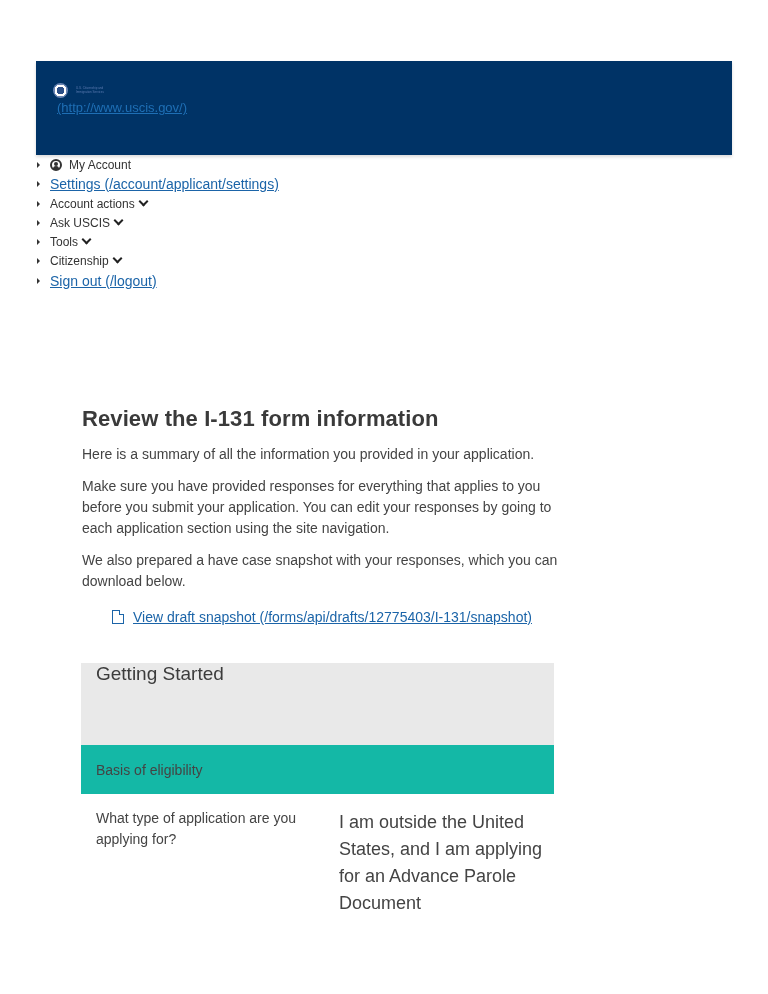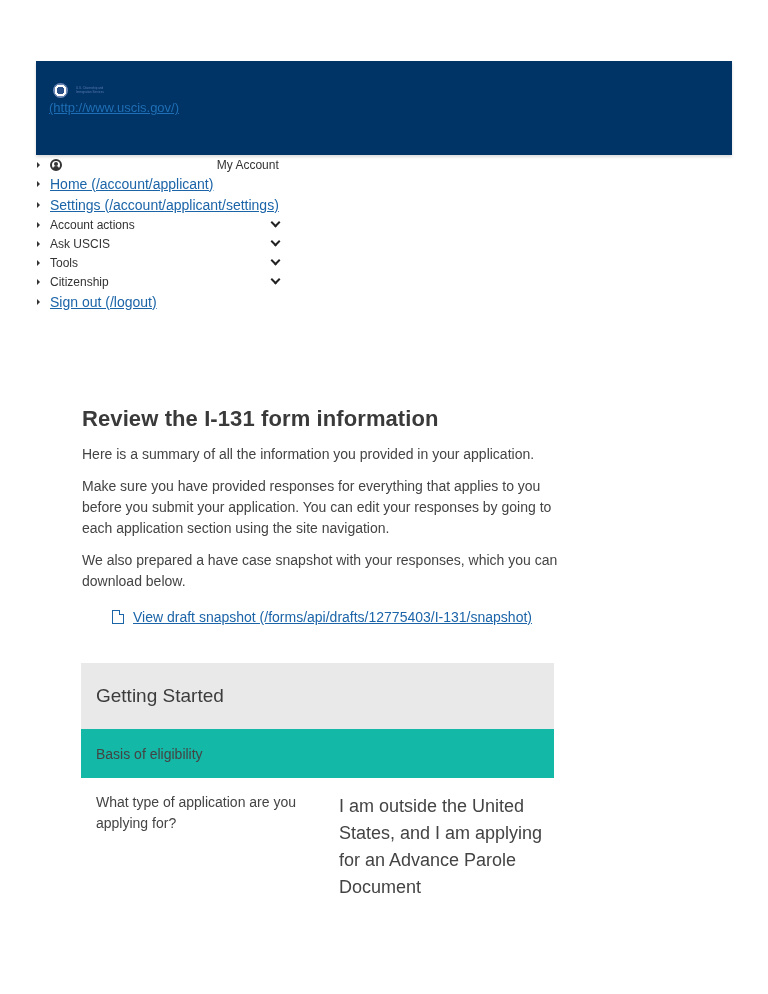--- a/index.html
+++ b/index.html
@@ -10,32 +10,32 @@
     position: absolute; left: 36px; top: 61px; width: 696px; height: 94px;
     background: #003366; box-shadow: 0 2px 3px rgba(0,0,0,0.15);
   }
   .logo-row { position: absolute; left: 17px; top: 22px; display: flex; align-items: center; }
   .seal {
     width: 15px; height: 15px; border-radius: 50%;
     background: radial-gradient(circle at 50% 50%, #2b4f87 0 35%, #ffffff 36% 55%, #6a86b4 56% 75%, #e6ecf5 76%);
   }
   .logo-text { margin-left: 8px; font-size: 3px; line-height: 3.5px; color: #5a7ab0; width: 30px; }
   .home-link {
-    position: absolute; left: 13px; top: 39px;
+    position: absolute; left: 21px; top: 39px;
     font-size: 13px; color: #1e6fb5; text-decoration: underline;
   }
 
   .nav { position: absolute; left: 36px; top: 156px; list-style: none; }
   .nav li { position: relative; padding-left: 14px; display: flex; align-items: center; }
   .nav li .bullet {
     position: absolute; left: 1px; width: 0; height: 0;
     border-top: 3px solid transparent; border-bottom: 3px solid transparent;
     border-left: 3px solid #333;
   }
-  .nav .small { font-size: 12px; height: 19px; color: #333; justify-content: space-between; }
+  .nav .small { font-size: 12px; height: 19px; color: #333; }
   .nav .big { font-size: 14px; height: 21px; }
   .nav a { color: #1b64a8; text-decoration: underline; }
   .user-icon {
     display: inline-block; width: 12px; height: 12px; border: 2px solid #333; border-radius: 50%;
     position: relative; margin-right: 7px;
   }
   .user-icon::before {
     content: ""; position: absolute; left: 2px; top: 1px; width: 4px; height: 4px; border-radius: 50%; background: #333;
   }
   .user-icon::after {
@@ -56,21 +56,21 @@
   .pdf-icon {
     width: 12px; height: 14px; border: 1.3px solid #1b64a8; position: relative; margin-right: 9px;
   }
   .pdf-icon::after {
     content: ""; position: absolute; right: -1px; top: -1px; width: 4px; height: 4px;
     background: #fff; border-left: 1.3px solid #1b64a8; border-bottom: 1.3px solid #1b64a8;
   }
   .snapshot a { color: #1b64a8; text-decoration: underline; }
 
   .card { position: absolute; left: 81px; top: 663px; width: 473px; }
-  .card-header { height: 66px; background: #e9e9e9; padding-left: 15px; display: flex; align-items: center; }
+  .card-header { height: 82px; background: #e9e9e9; padding-left: 15px; display: flex; align-items: flex-start; }
   .card-header span { font-size: 19px; color: #3c3c3c; }
   .card-sub { height: 49px; background: #14b8a6; padding-left: 15px; display: flex; align-items: center; }
   .card-sub span { font-size: 14px; color: #444; }
   .qa-row { display: flex; padding-top: 14px; }
   .question { width: 258px; padding-left: 15px; font-size: 14px; line-height: 21px; color: #444; padding-right: 30px; }
   .answer { width: 215px; font-size: 18px; line-height: 27px; color: #444; padding-top: 1px; }
 </style>
 </head>
 <body>
 
@@ -80,24 +80,20 @@
     <div class="logo-text">U.S. Citizenship and Immigration Services</div>
   </div>
   <a class="home-link">(http://www.uscis.gov/)</a>
 </header>
 
 <ul class="nav">
   <li class="small" style="height:17px;">
     <span class="bullet"></span>
     <span class="user-icon"></span>
     <span>My Account</span>
-  </li>
-  <li class="big">
-    <span class="bullet"></span>
-    <a>Home (/account/applicant)</a>
   </li>
   <li class="big">
     <span class="bullet"></span>
     <a>Settings (/account/applicant/settings)</a>
   </li>
   <li class="small">
     <span class="bullet"></span>
     <span>Account actions</span>
     <span class="chev"></span>
   </li>

